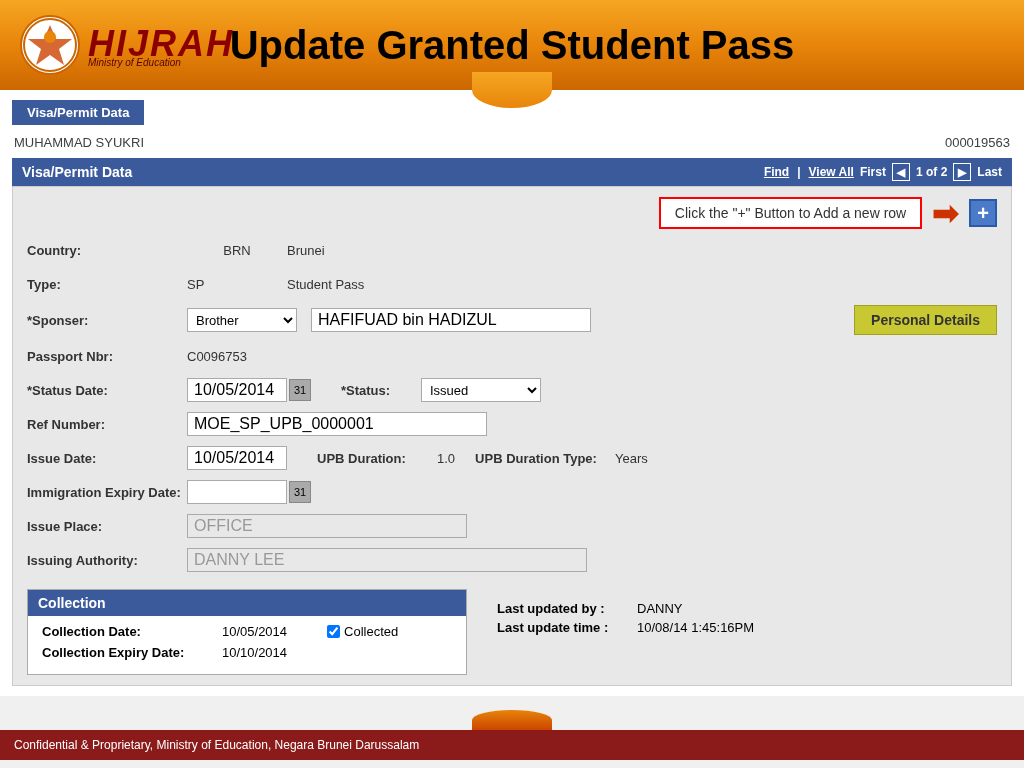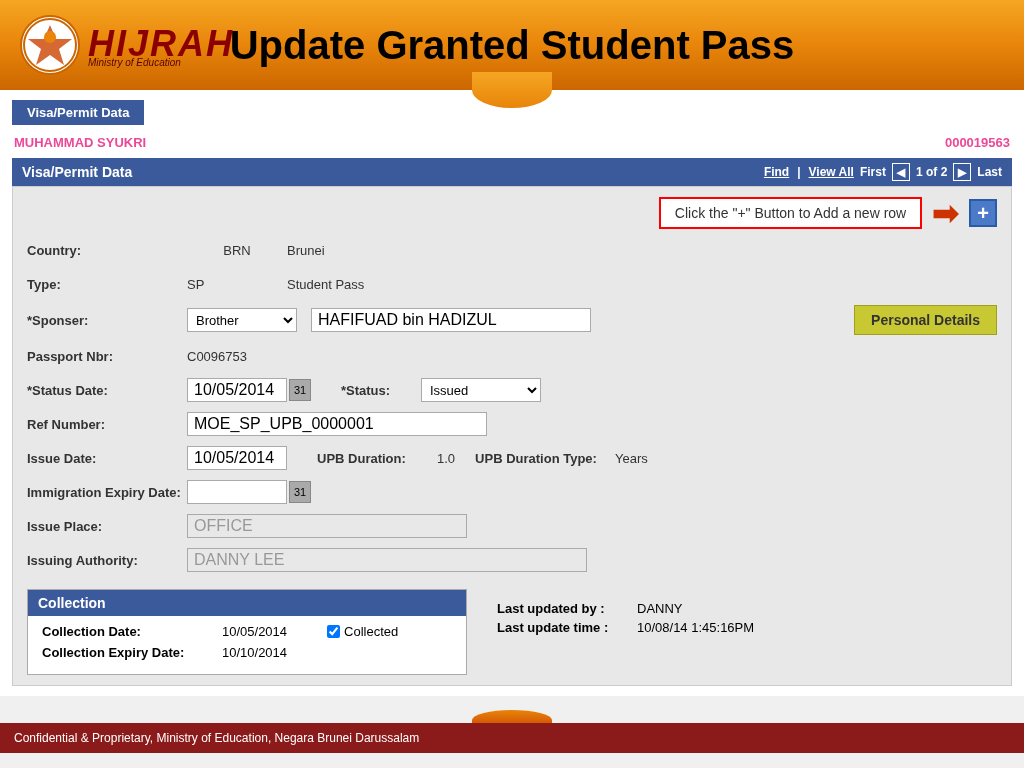--- a/index.html
+++ b/index.html
@@ -88,22 +88,22 @@
       border: 1px solid #3a5a9c;
       cursor: pointer;
     }
 
     
     .student-info {
       display: flex;
       justify-content: space-between;
       padding: 4px 2px;
       font-size: 13px;
-      font-weight: bold;
-      color: #ec4899;
+      font-weight: normal;
+      color: #404040;
       margin-bottom: 4px;
     }
 
     
     .section-header {
       background: #3a5a9c;
       color: white;
       font-size: 14px;
       font-weight: bold;
       padding: 5px 10px;
@@ -255,21 +255,21 @@
       min-width: 140px;
     }
 
     
     .footer {
       background: #8B1A1A;
       color: white;
       font-size: 12px;
       padding: 8px 14px;
       position: absolute;
-      bottom: 15px;
+      bottom: 8px;
       left: 0;
       right: 0;
     }
     .footer-bump {
       width: 80px;
       height: 20px;
       background: linear-gradient(to bottom, #e8850a, #cc4400);
       border-radius: 50% 50% 0 0;
       margin: 0 auto 0;
       position: absolute;

